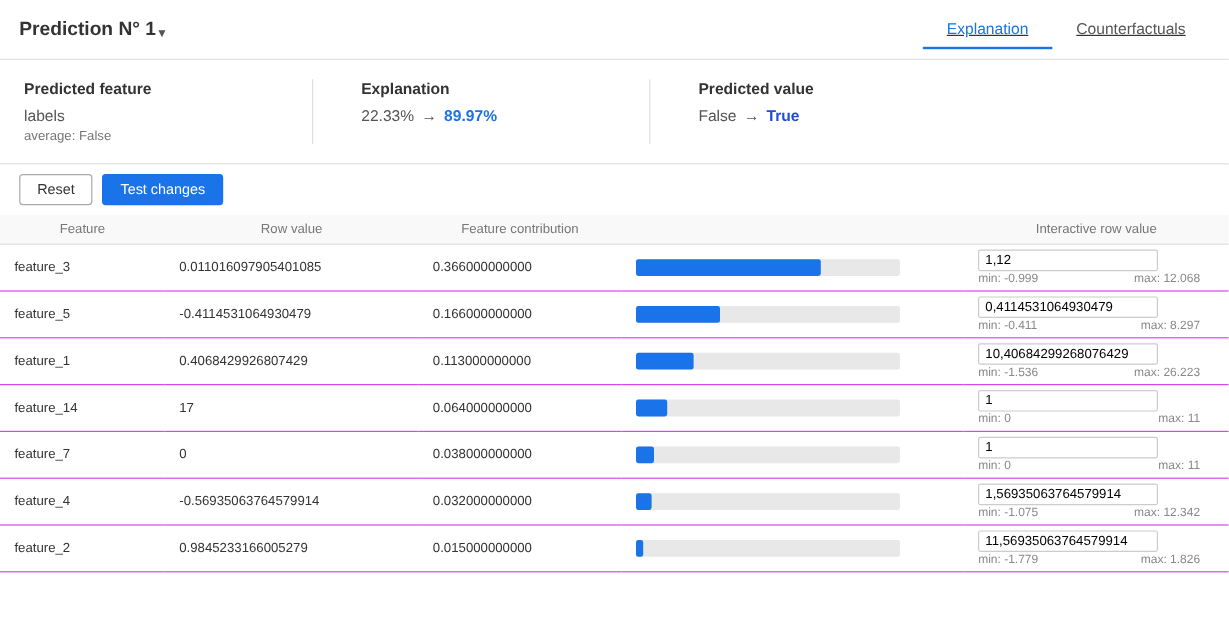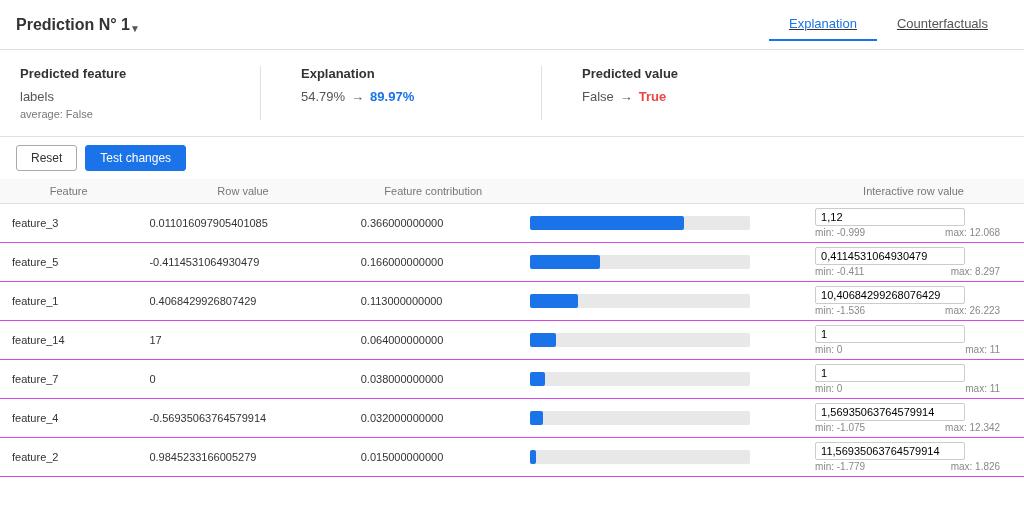--- a/index.html
+++ b/index.html
@@ -22,21 +22,21 @@
     .summary-section {
       display: flex; padding: 16px 20px; border-bottom: 1px solid #e0e0e0;
       gap: 40px;
     }
     .summary-card { min-width: 200px; }
     .summary-label { font-size: 13px; font-weight: 600; margin-bottom: 8px; color: #333; }
     .summary-value { font-size: 13px; color: #555; display: flex; align-items: center; gap: 6px; }
     .summary-sub { font-size: 11px; color: #777; margin-top: 4px; }
     .arrow { color: #555; }
     .highlight-blue { color: #1a73e8; font-weight: 600; }
-    .highlight-true { color: #ef4444; font-weight: 600; }
+    .highlight-true { color: #1d4ed8; font-weight: 600; }
 
     .controls-row {
       display: flex; padding: 8px 16px; gap: 8px;
     }
     .btn {
       padding: 5px 14px; border: 1px solid #aaa; border-radius: 3px;
       background: #fff; cursor: pointer; font-size: 12px; color: #333;
     }
     .btn-primary { background: #1a73e8; color: #fff; border-color: #1a73e8; }
 
@@ -81,21 +81,21 @@
 <div class="summary-section">
   <div class="summary-card">
     <div class="summary-label">Predicted feature</div>
     <div class="summary-value">labels</div>
     <div class="summary-sub">average: False</div>
   </div>
   <div class="summary-divider"></div>
   <div class="summary-card">
     <div class="summary-label">Explanation</div>
     <div class="summary-value">
-      <span>54.79%</span>
+      <span>22.33%</span>
       <span class="arrow">→</span>
       <span class="highlight-blue">89.97%</span>
     </div>
   </div>
   <div class="summary-divider"></div>
   <div class="summary-card">
     <div class="summary-label">Predicted value</div>
     <div class="summary-value">
       <span>False</span>
       <span class="arrow">→</span>

